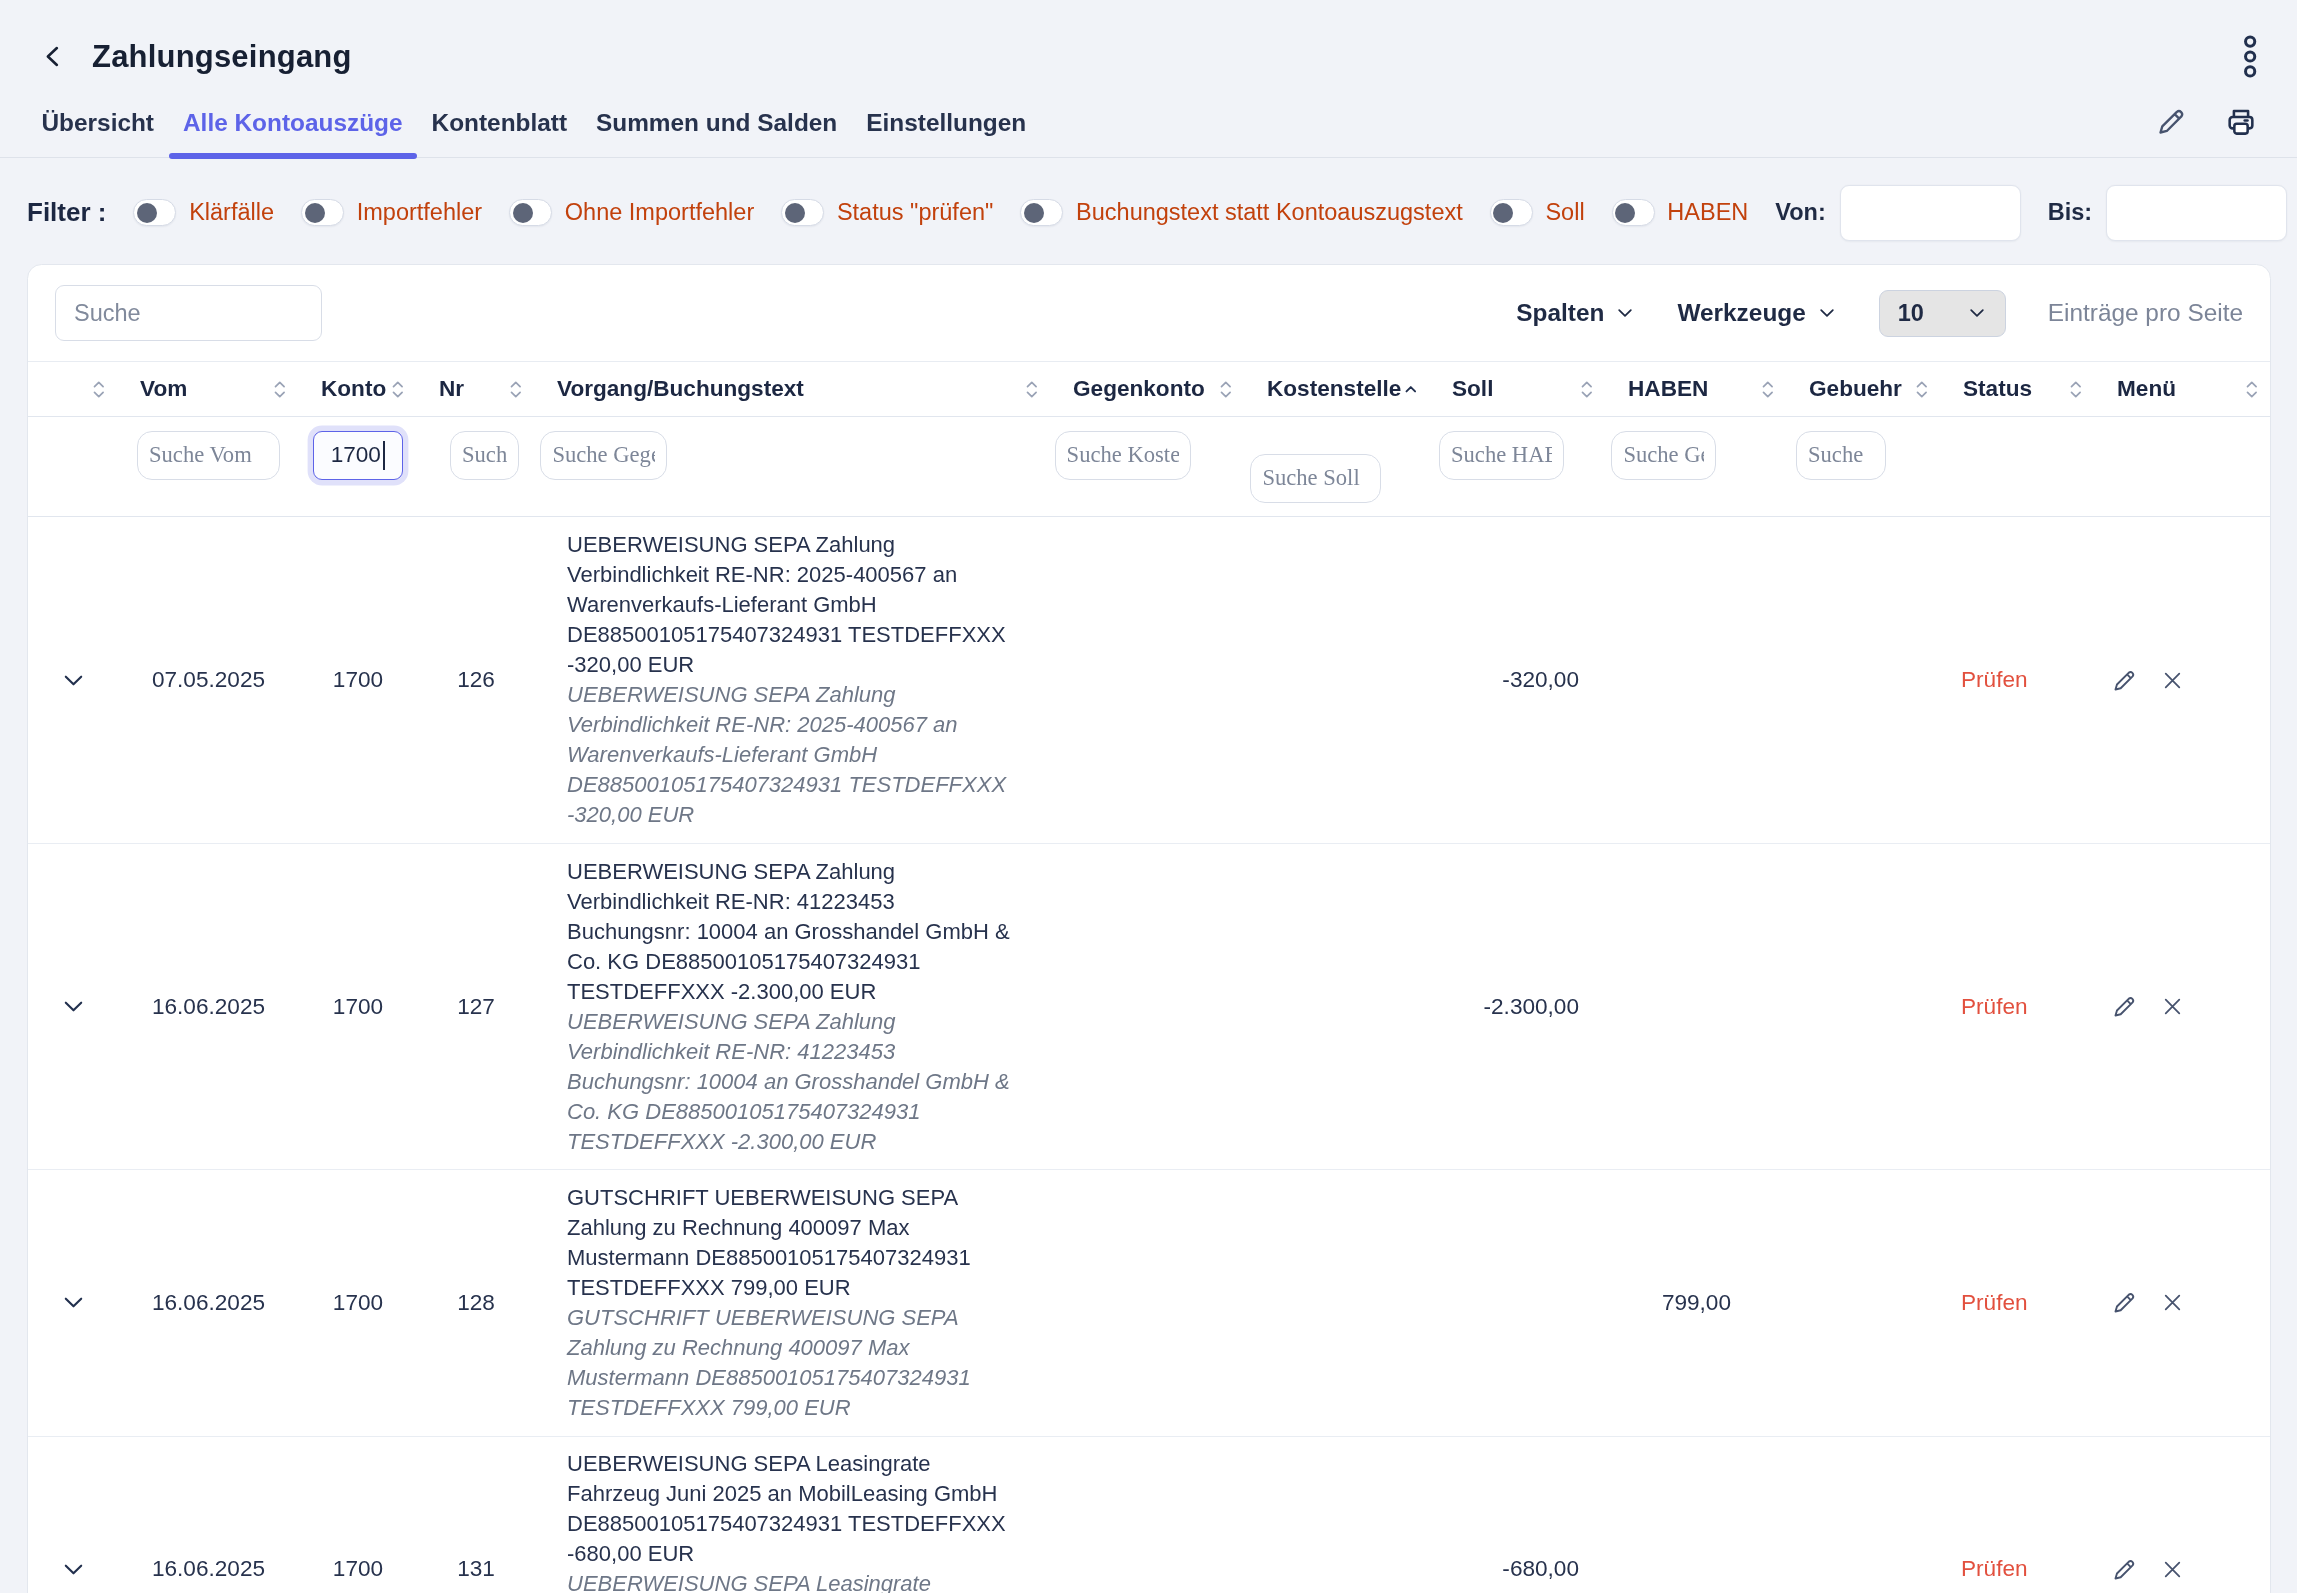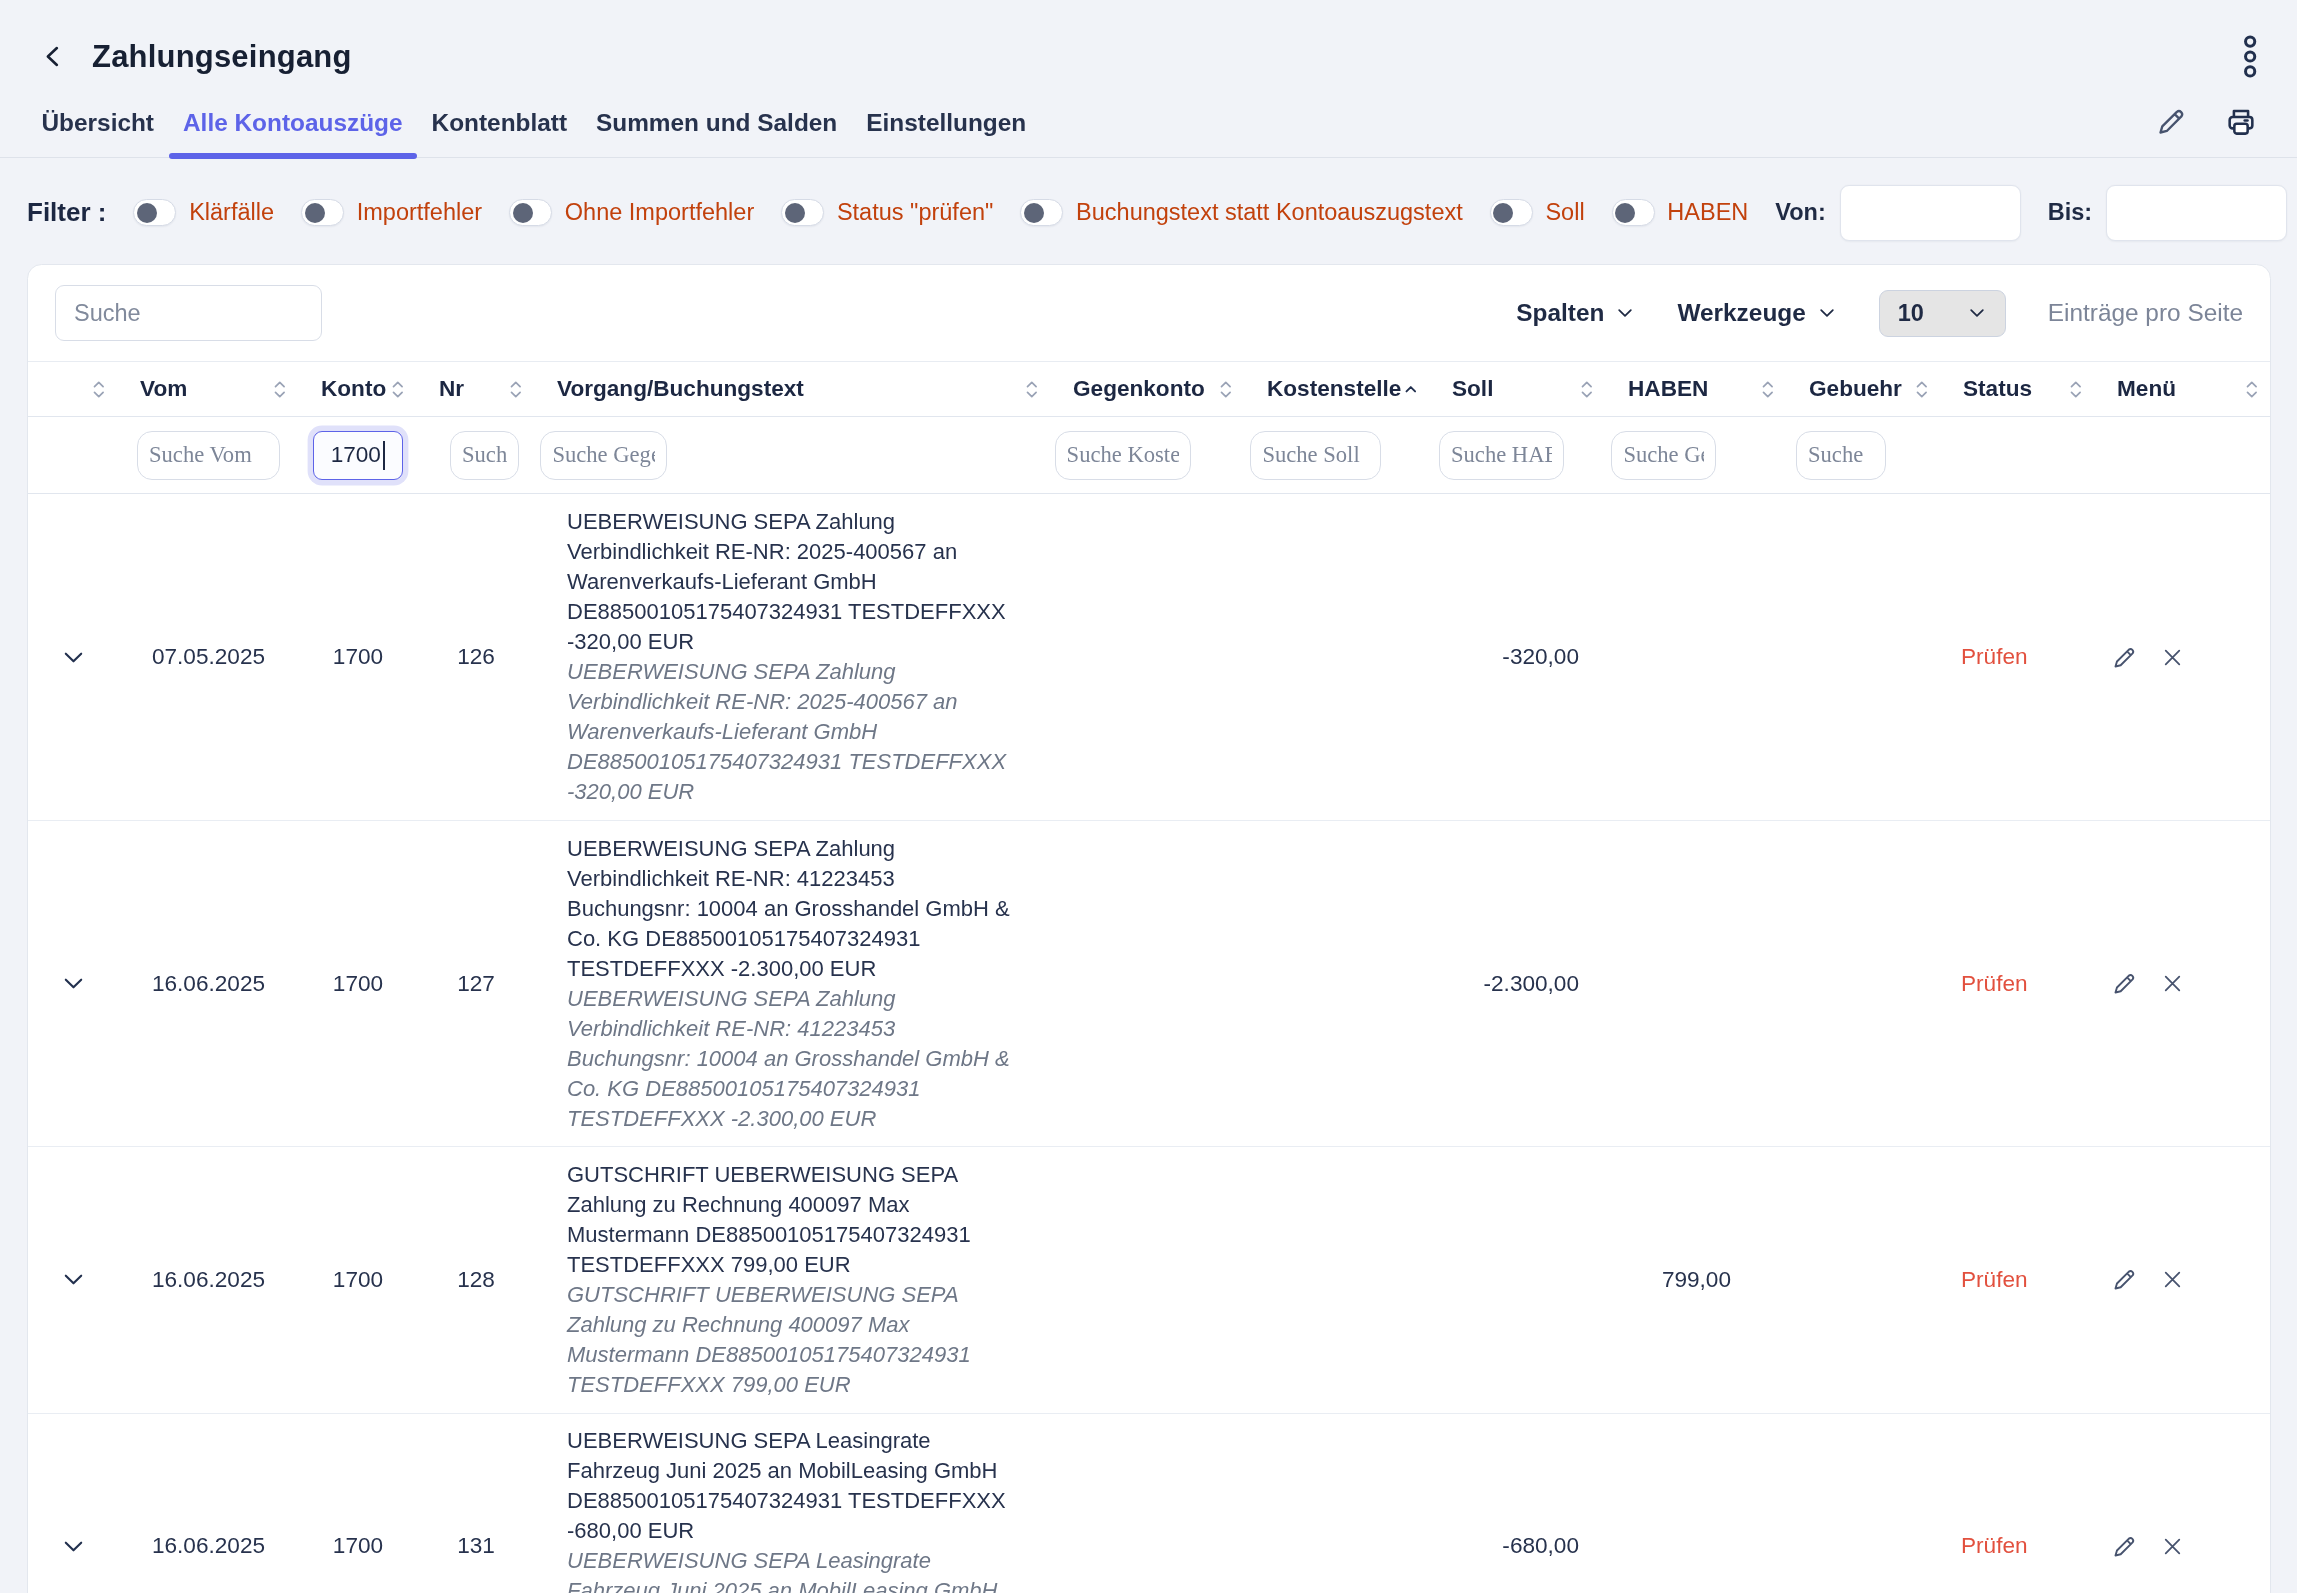--- a/index.html
+++ b/index.html
@@ -351,21 +351,21 @@
     </div>
     <div class="fcell" style="padding-left:33px;">
         <input class="f-input" style="width: 69px;" placeholder="Suche Nr">
       </div>
     <div class="fcell" style="padding-left:5.4px;">
         <input class="f-input" style="width: 127px;" placeholder="Suche Gegenkonto">
       </div>
     <div class="fcell" style="padding-left:3.6px;">
         <input class="f-input" style="width: 136px;" placeholder="Suche Kostenstelle">
       </div>
-    <div class="fcell" style="padding-left:5.4px;">
+    <div class="fcell" style="padding-left:5.4px;margin-top:23px;">
         <input class="f-input" style="width: 131px;" placeholder="Suche Soll">
       </div>
     <div class="fcell" style="padding-left:9px;">
         <input class="f-input" style="width: 125px;" placeholder="Suche HABEN">
       </div>
     <div class="fcell" style="padding-left:5.4px;">
         <input class="f-input" style="width: 105px;" placeholder="Suche Gebuehr">
       </div>
     <div class="fcell" style="padding-left:9px;">
         <input class="f-input" style="width: 90px;" placeholder="Suche">

